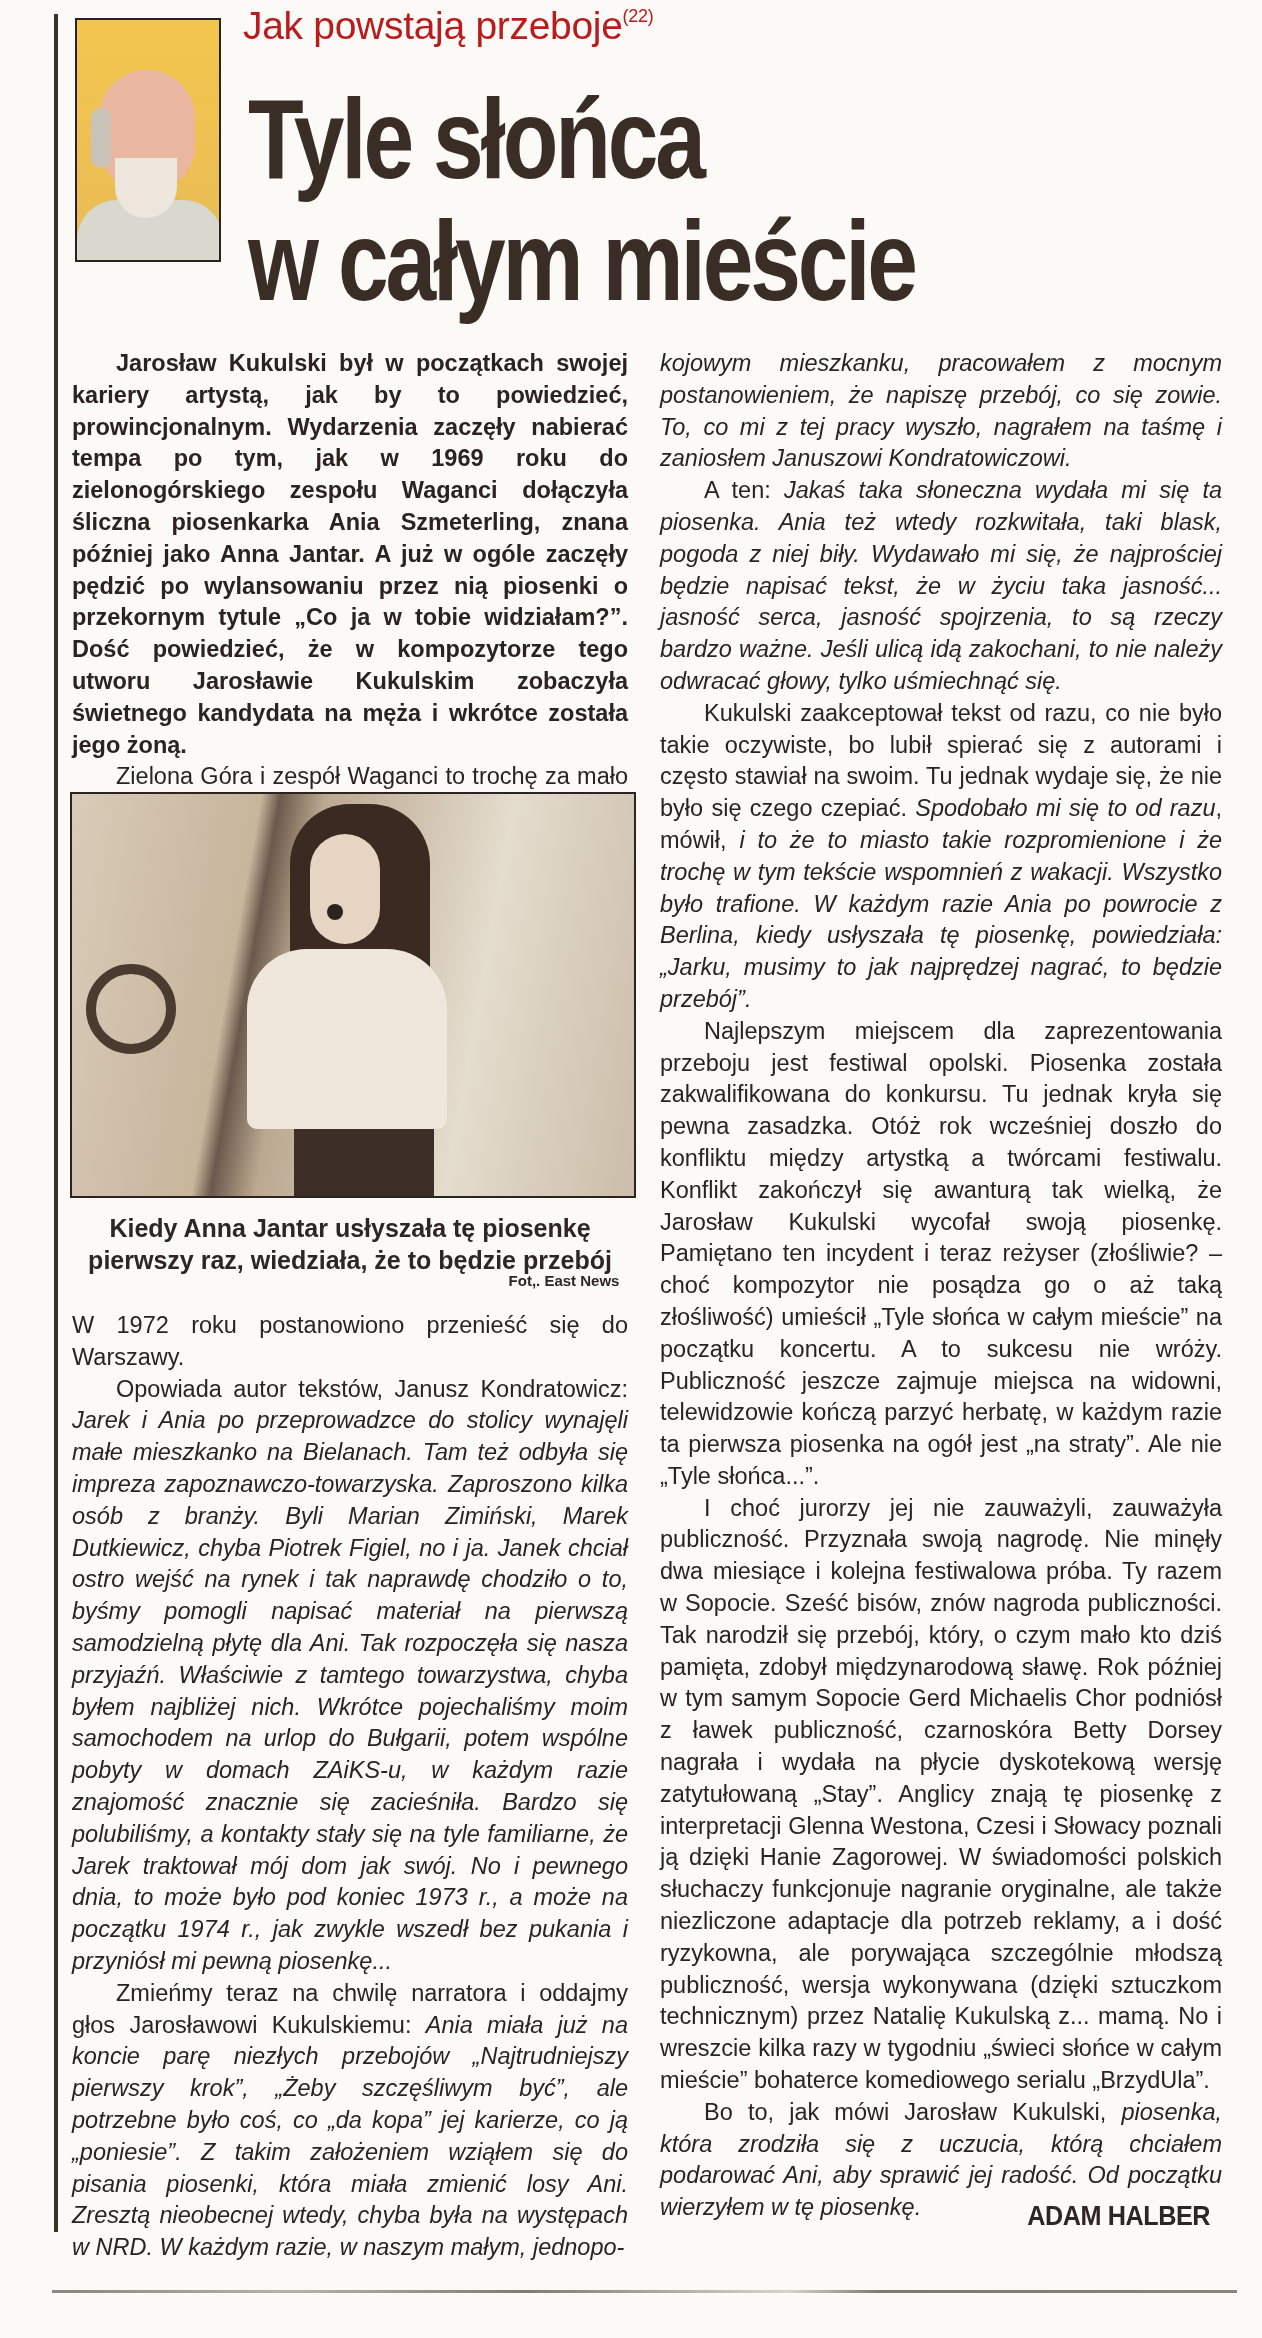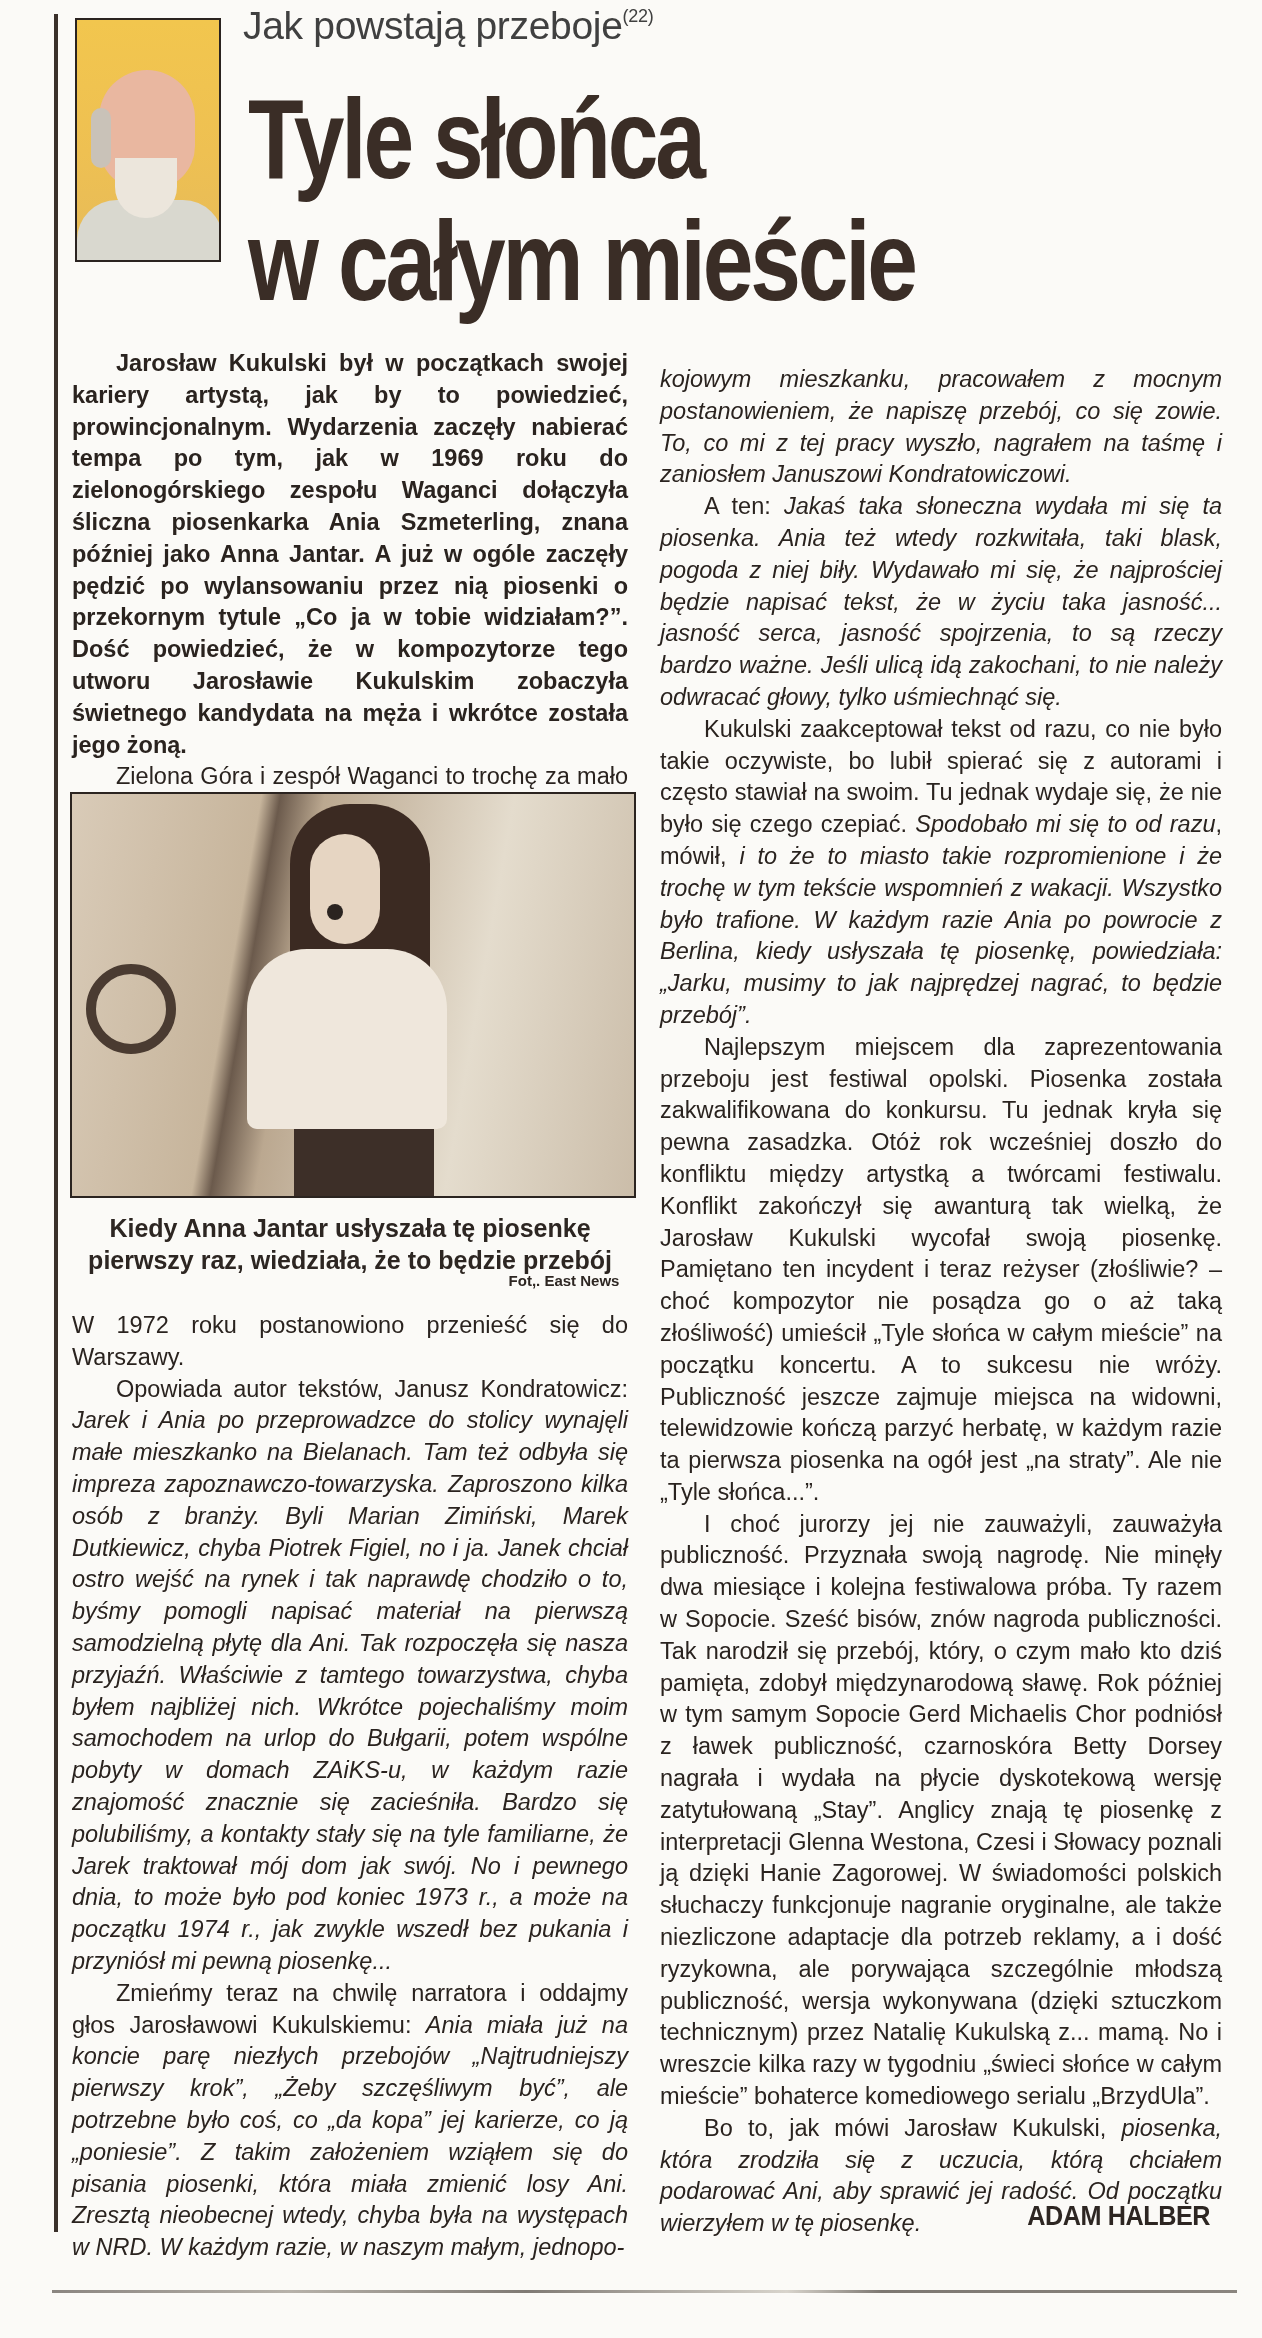--- a/index.html
+++ b/index.html
@@ -12,21 +12,21 @@
   .portrait {
     position:absolute; left:75px; top:18px; width:146px; height:244px;
     border:2px solid #2a2320; box-sizing:border-box; overflow:hidden;
     background:linear-gradient(180deg,#f2c64e 0%,#eec052 55%,#e6bb5a 100%);
   }
   .portrait .head { position:absolute; left:22px; top:50px; width:96px; height:120px; border-radius:48px 48px 44px 44px; background:#e9b7a0; }
   .portrait .beard { position:absolute; left:38px; top:138px; width:62px; height:60px; border-radius:0 0 32px 32px; background:#ece6dc; }
   .portrait .shirt { position:absolute; left:0; top:180px; width:146px; height:70px; border-radius:40px 40px 0 0; background:#d9d8cf; }
   .portrait .hair { position:absolute; left:14px; top:88px; width:20px; height:60px; border-radius:10px; background:#c9c2b8; }
   .kicker {
-    position:absolute; left:243px; top:4px; font-size:39px; color:#404040; white-space:nowrap; letter-spacing:-0.3px;
+    position:absolute; left:243px; top:4px; font-size:39px; color:#b91c1c; white-space:nowrap; letter-spacing:-0.3px;
   }
   .kicker sup { font-size:18px; vertical-align:top; position:relative; top:2px; }
   .headline {
     position:absolute; left:248px; top:78px; margin:0;
     font-family:"Liberation Sans", sans-serif; font-weight:bold;
     font-size:114px; line-height:122px; color:#3a2d26;
     letter-spacing:-4px; transform:scaleX(0.80); transform-origin:left top; white-space:nowrap;
   }
   .col { position:absolute; font-size:23.5px; line-height:31.8px; text-align:justify; hyphens:manual; }
   .col p { margin:0; text-indent:44px; }
@@ -44,21 +44,21 @@
   .photo .blouse { position:absolute; left:175px; top:155px; width:200px; height:180px; border-radius:60px 60px 10px 10px; background:#efe7dc; }
   .photo .skirt { position:absolute; left:222px; top:335px; width:140px; height:80px; background:#3d2f28; }
   .photo .logo { position:absolute; left:14px; top:170px; width:90px; height:90px; border-radius:50%; border:10px solid #4a3b31; box-sizing:border-box; }
   .photo .mic { position:absolute; left:255px; top:110px; width:16px; height:16px; border-radius:50%; background:#2b2420; }
   .caption {
     position:absolute; left:72px; top:1212px; width:556px;
     font-weight:bold; font-size:25px; line-height:32px; color:#2d2622;text-align:center;
   }
   .credit { position:absolute; left:500px; top:1272px; width:128px; text-align:center; font-weight:bold; font-size:15px; color:#2d2622; }
   .col1b { left:72px; top:1302px; width:556px;margin-top:8px; }
-  .col2 { left:660px; top:364px; width:562px; }
+  .col2 { left:660px; top:348px; width:562px; }
   .byline { position:absolute; left:980px; top:2200px; width:230px; text-align:right; font-weight:bold; font-size:28px; letter-spacing:-0.5px; color:#2d2622; transform:scaleX(0.9); transform-origin:right center; }
   .hrule { position:absolute; left:52px; top:2290px; width:1185px; height:3px; background:linear-gradient(90deg,#8a8580 0%,#b7b2aa 20%,#7f7a74 40%,#d8d4cc 62%,#7d7872 70%,#8a857f 100%); }
 </style>
 </head>
 <body>
 
 <div class="vrule"></div>
 
 <div class="portrait">
   <div class="shirt"></div>

